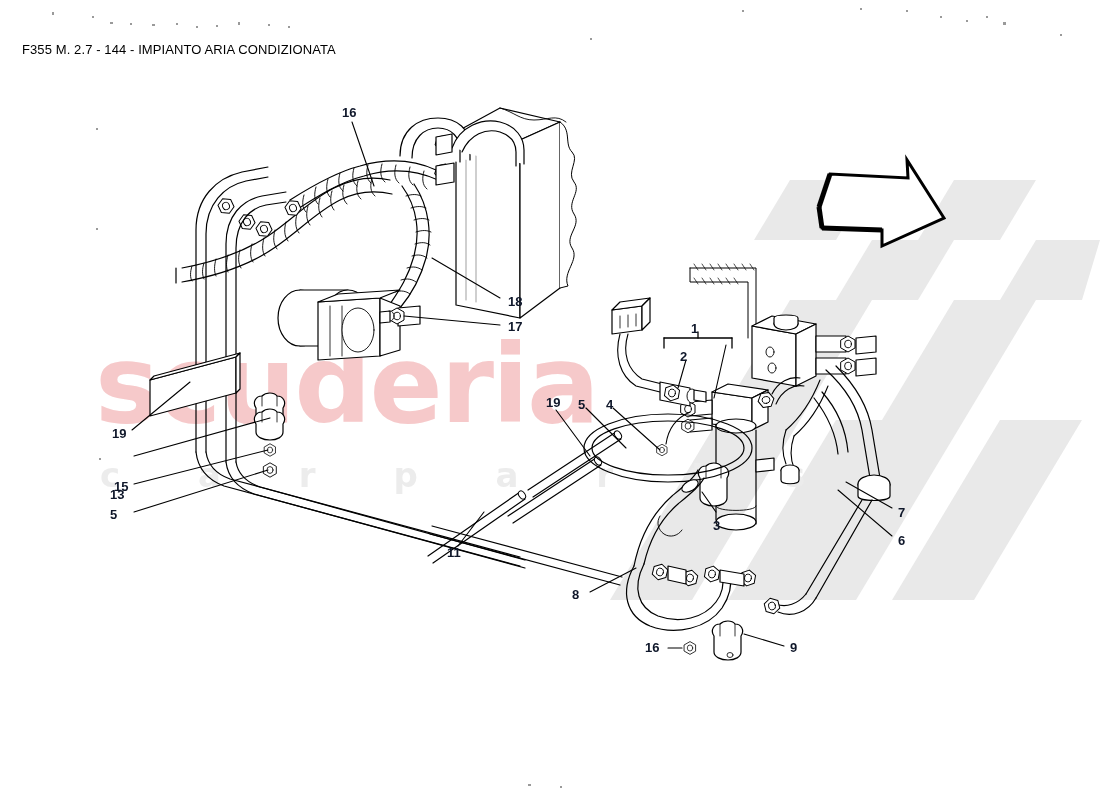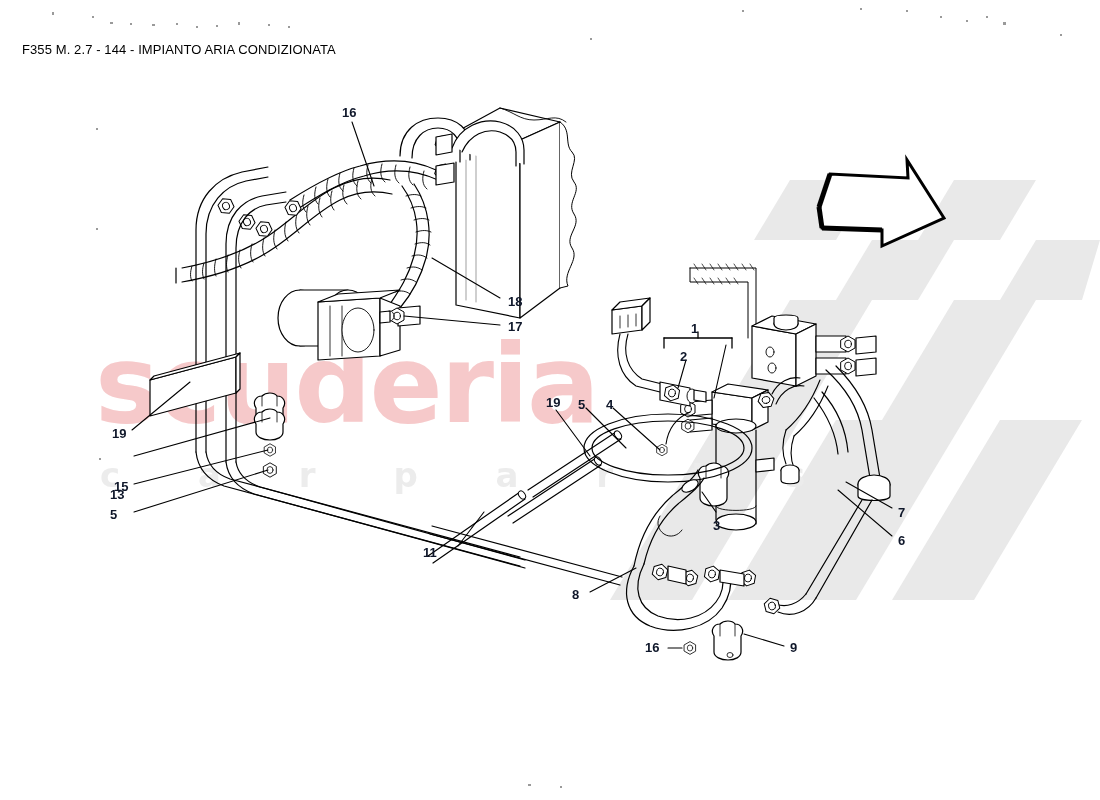--- a/index.html
+++ b/index.html
@@ -593,21 +593,21 @@
     <span class="lbl" style="left:691px;  top:322px;">1</span>
     <span class="lbl" style="left:680px;  top:350px;">2</span>
     <span class="lbl" style="left:713px;  top:519px;">3</span>
     <span class="lbl" style="left:606px;  top:398px;">4</span>
     <span class="lbl" style="left:578px;  top:398px;">5</span>
     <span class="lbl" style="left:898px;  top:534px;">6</span>
     <span class="lbl" style="left:898px;  top:506px;">7</span>
     <span class="lbl" style="left:572px;  top:588px;">8</span>
     <span class="lbl" style="left:790px;  top:641px;">9</span>
     <span class="lbl" style="left:645px;  top:641px;">16</span>
-    <span class="lbl" style="left:423px;  top:546px;text-align:center;">11</span>
+    <span class="lbl" style="left:447px;  top:546px;text-align:center;">11</span>
     <span class="lbl" style="left:546px;  top:396px;">19</span>
     <span class="lbl" style="left:110px;  top:452px;margin-top:36px;">13</span>
     <span class="lbl" style="left:110px;  top:508px;">5</span>
     <span class="lbl" style="left:114px;  top:480px;">15</span>
     <span class="lbl" style="left:342px;  top:106px;">16</span>
     <span class="lbl" style="left:508px;  top:320px;">17</span>
     <span class="lbl" style="left:508px;  top:295px;">18</span>
     <span class="lbl" style="left:112px;  top:427px;">19</span>
   </div>
 

